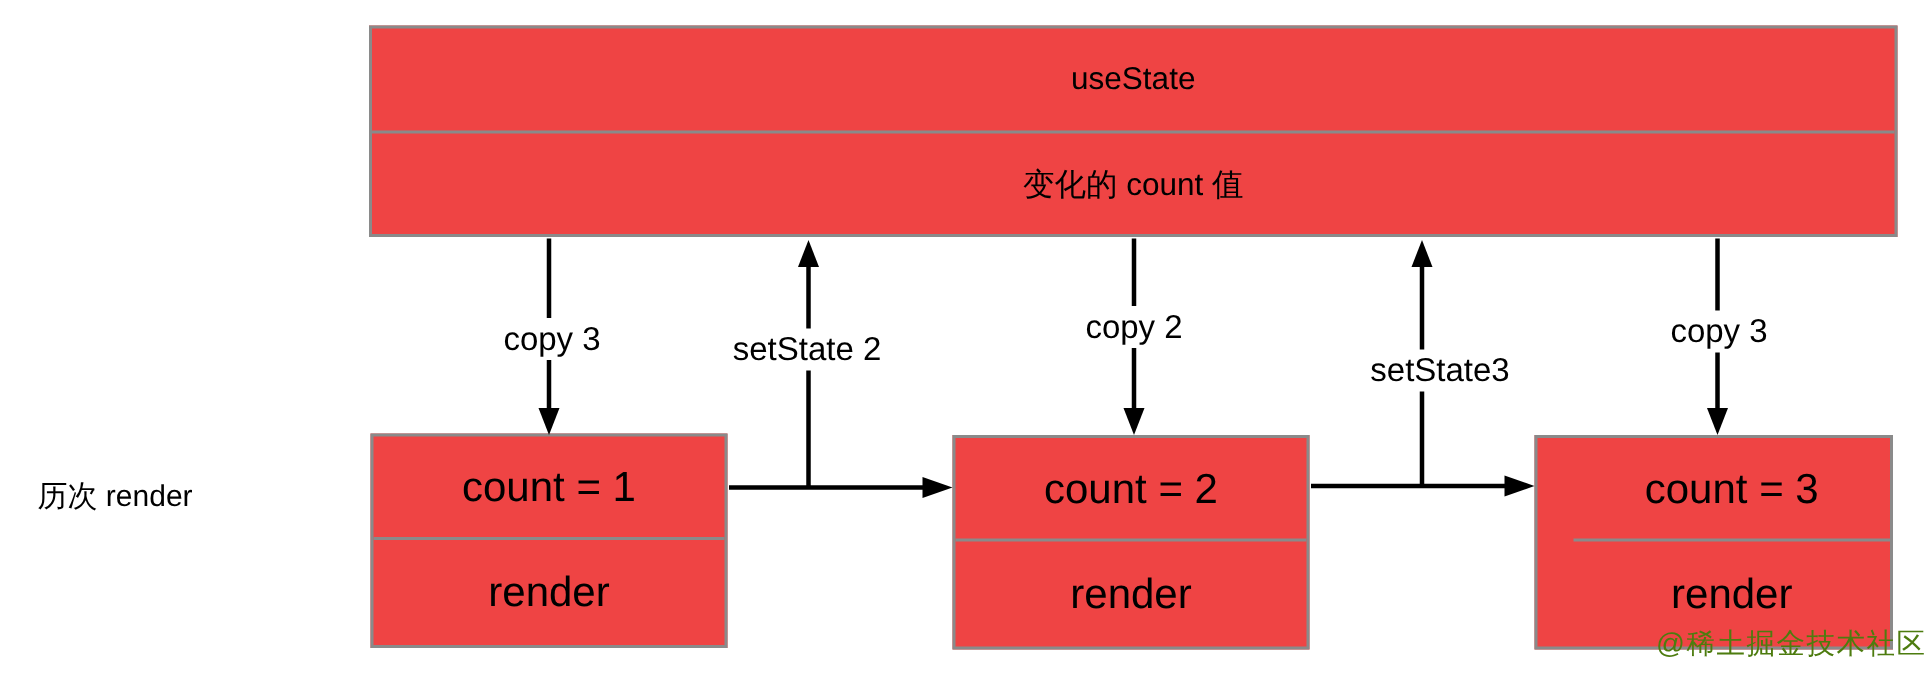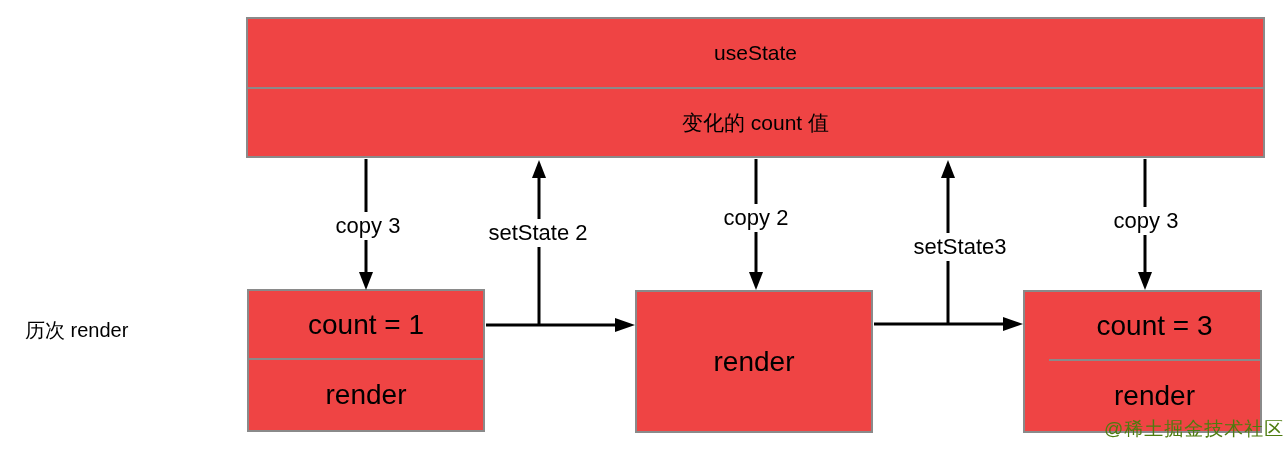--- a/index.html
+++ b/index.html
@@ -101,20 +101,21 @@
   </div>
 
   <div class="side-label">历次 render</div>
 
   <div class="dbox render-box box-1">
     <div class="row row1 divided">count = 1</div>
     <div class="row row2">render</div>
   </div>
 
   <div class="dbox render-box box-2">
+    <div class="row row1 divided">count = 2</div>
     <div class="row row2">render</div>
   </div>
 
   <div class="dbox render-box box-3">
     <div class="row row1 divided">count = 3</div>
     <div class="row row2">render</div>
   </div>
 
   <svg class="arrows" viewBox="0 0 1286 456" xmlns="http://www.w3.org/2000/svg">
 

